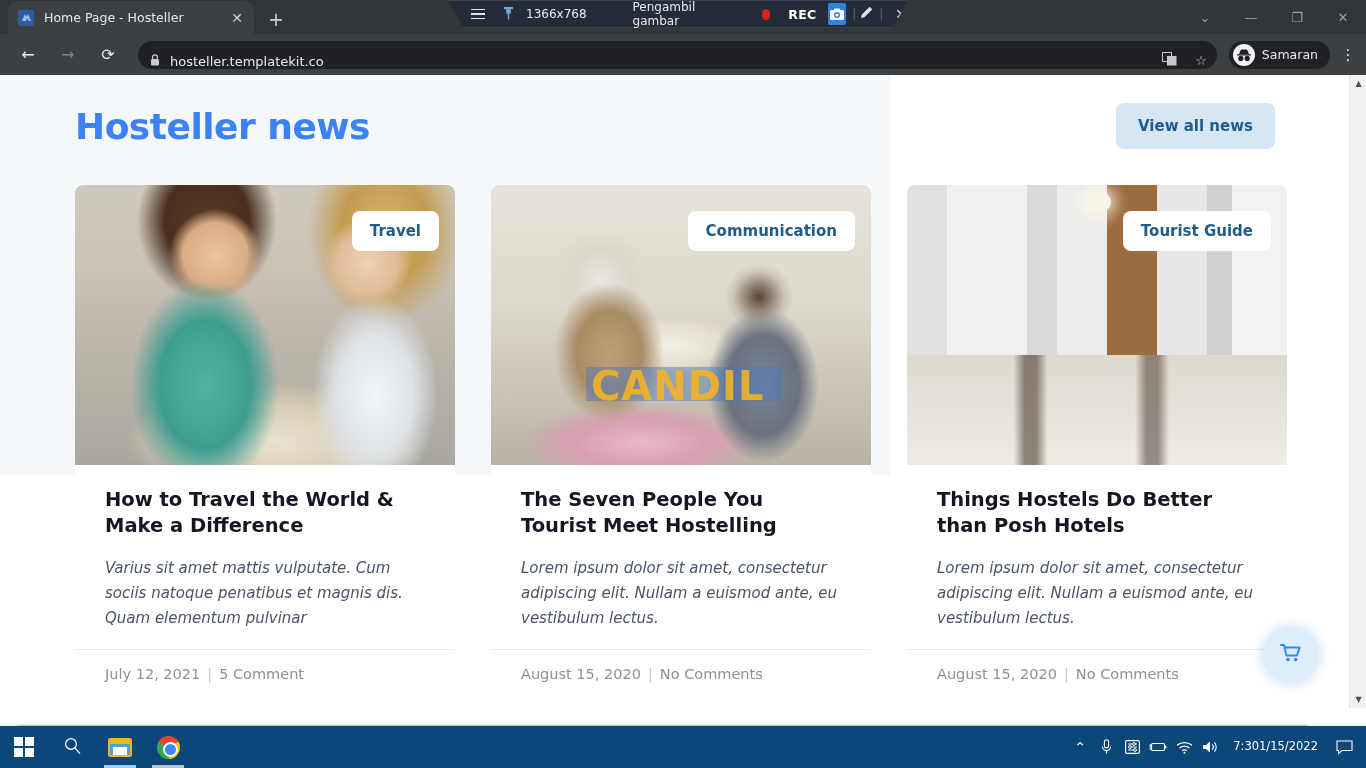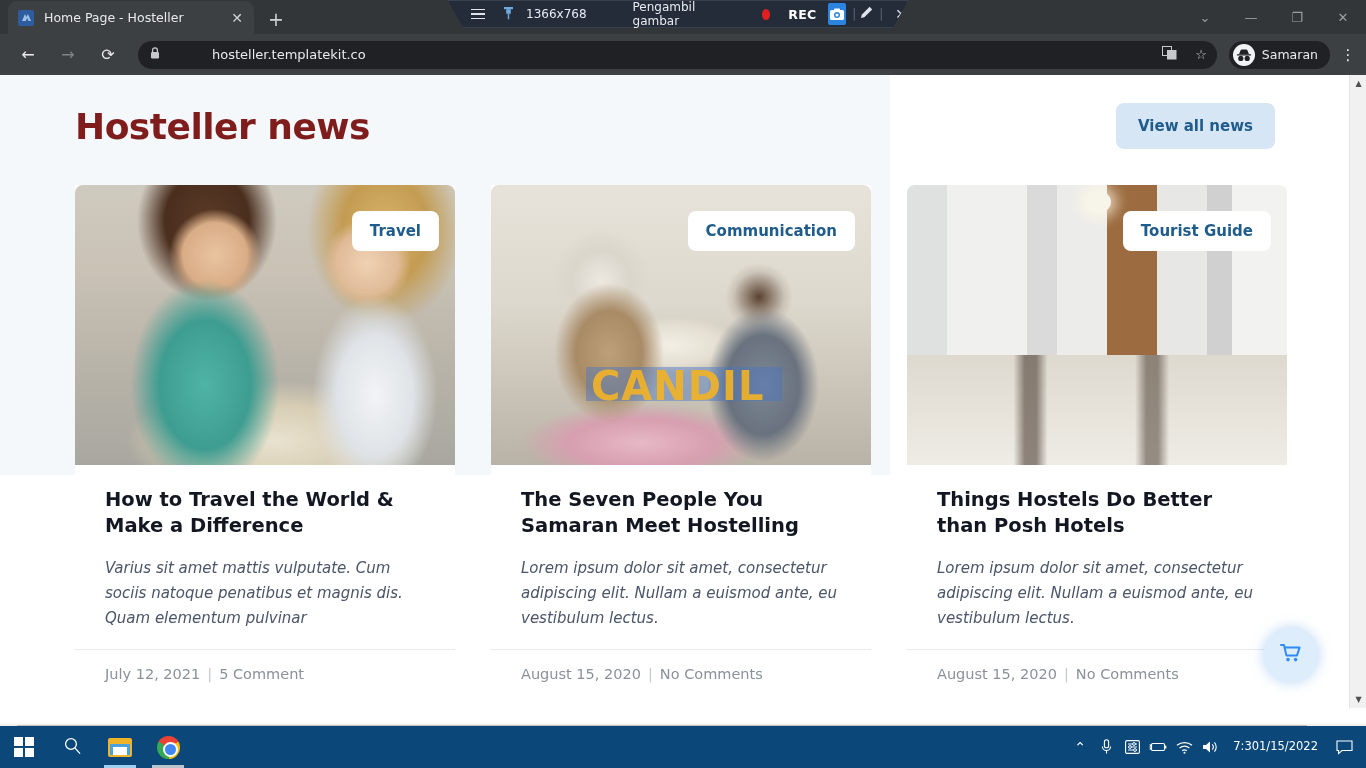--- a/index.html
+++ b/index.html
@@ -81,23 +81,22 @@
   .toolbar {
     height: 41px; background: #3c4043; display:flex; align-items:center; padding: 0 8px;
   }
   .nav-btn {
     width: 30px; height: 30px; display:flex;align-items:center;justify-content:center;
     color:#e8eaed; font-size: 16px; margin: 0 5px;
   }
   .nav-btn.dim { color:#7e8387; }
   .omnibox {
     flex: 1 1 auto; height: 28px; background:#202124; border-radius: 14px;
-    display:flex; align-items:center; padding: 0 12px; margin: 0 8px 0 10px;
+    display:flex; align-items:flex-end; padding: 0 12px; margin: 0 8px 0 10px;
     position: relative;
-    gap: 42px;
   }
   .lockico { color:#c7cacd; font-size: 11px; margin-right: 10px; }
   .url { color:#e8eaed; font-size: 13px; font-family:"DejaVu Sans", sans-serif;}
   .omni-right { position:absolute; right: 10px; display:flex; align-items:center; gap:18px;}
   .omni-right span { color:#c7cacd; font-size:13px; }
   .profile-pill {
     height: 28px; border-radius:14px; background:#202124; display:flex;align-items:center;
     padding: 0 12px 0 4px; margin-left: 4px; gap: 7px;
   }
   .incog-ava {
@@ -114,21 +113,21 @@
   }
   .page-bg-light {
     position:absolute; left:0; top:0; width:890px; height:400px; background:#f5f8fa;
   }
 
   .news-head {
     position:absolute; left: 75px; top: 28px; width: 1200px;
     display:flex; align-items:center; justify-content:space-between;
   }
   .news-title {
-    font-size: 36px; font-weight: bold; color: #7f1d1d; letter-spacing:-0.5px;
+    font-size: 36px; font-weight: bold; color: #3b82f6; letter-spacing:-0.5px;
     font-family:"DejaVu Sans", sans-serif;
   }
   .view-all {
     background:#d6e6f5; color:#1f5c8b; font-size:15px; font-weight:bold;
     padding: 14px 22px; border-radius: 8px; border:none;
     font-family:"DejaVu Sans", sans-serif;
   }
 
   .cards { position:absolute; left: 75px; top: 110px; display:flex; gap: 36px; }
   .card { width: 380px; background:#fff; }
@@ -385,21 +384,21 @@
         </div>
       </div>
 
       <div class="card">
         <div class="card-img img2">
           <div class="watermark-bar"></div>
           <div class="watermark">CANDIL</div>
           <div class="badge">Communication</div>
         </div>
         <div class="card-body">
-          <div class="card-title">The Seven People You Samaran Meet Hostelling</div>
+          <div class="card-title">The Seven People You Tourist Meet Hostelling</div>
           <div class="card-text">Lorem ipsum dolor sit amet, consectetur adipiscing elit. Nullam a euismod ante, eu vestibulum lectus.</div>
         </div>
         <div class="card-meta">
           <span>August 15, 2020</span><span class="sep">|</span><span>No Comments</span>
         </div>
       </div>
 
       <div class="card">
         <div class="card-img img3">
           <div class="img3-floor"></div>

